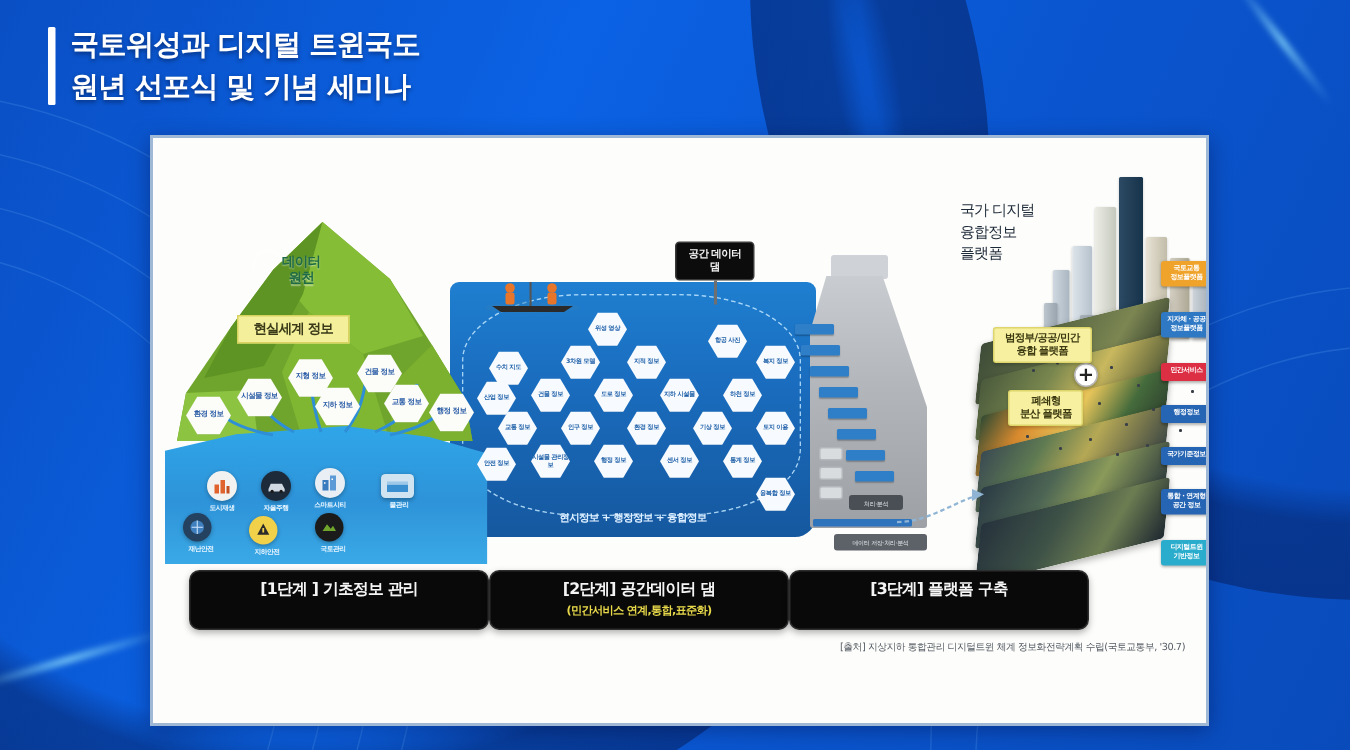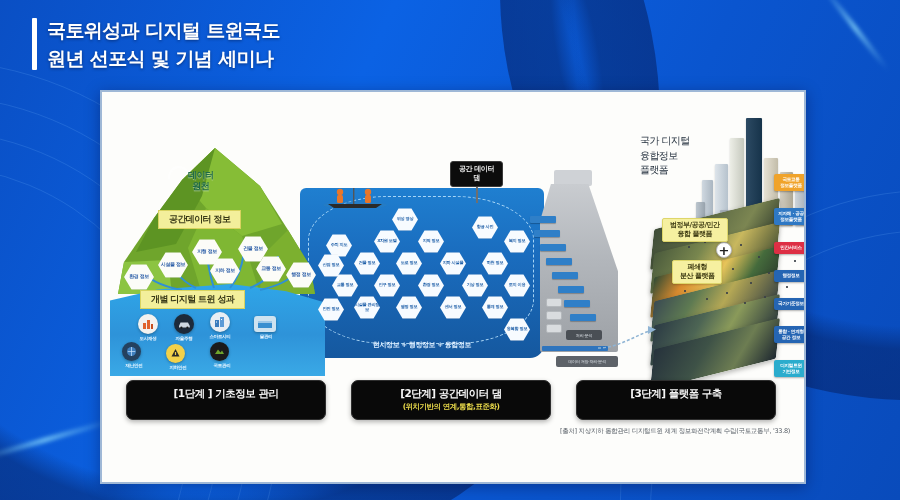--- a/index.html
+++ b/index.html
@@ -198,21 +198,21 @@
     border-radius:2px; text-align:center;
     color:#ffffff; font-size:4.6px; font-weight:bold; line-height:1.25;
     letter-spacing:-0.3px; box-shadow:0 1px 2px rgba(0,0,0,0.3);
   }
   .dots-cloud { position:absolute; z-index:4; }
   .dot { position:absolute; width:1.5px; height:1.5px; background:#3a4048; border-radius:50%; }
 
   
   .stages {
     position:absolute; left:24px; bottom:22px; width:650px;
-    display:flex; justify-content:space-between; z-index:20;
+    display:flex; justify-content:flex-start; z-index:20;
   }
   .stage {
     width:200px; background:#090909; border:1px solid #2e2e2e; border-radius:7px;
     padding:6px 4px 7px; text-align:center;
     box-shadow:0 2px 5px rgba(0,0,0,0.3);
   }
   .stage .s1 {
     display:block; color:#f5f5f5; font-size:10.5px; font-weight:bold;
     letter-spacing:-0.5px; line-height:1.25; white-space:nowrap;
   }
@@ -262,21 +262,21 @@
         <polygon points="178,86 200,122 205,150 150,150 152,112" fill="#7cb02f"></polygon>
         <polygon points="14,118 8,150 62,150 58,116" fill="#8cc442"></polygon>
         <polygon points="96,64 132,92 150,150 92,150 78,104" fill="#7fb733"></polygon>
       </svg>
       <div class="swirl"></div>
       <div class="mt-label-src">
         <div>데이터</div>
         <div>원천</div>
       </div>
 
-      <div class="yellow-tag" style="left:48px; top:66px;">공간데이터 정보</div>
+      <div class="yellow-tag" style="left:48px; top:66px;">현실세계 정보</div>
 
       <svg width="215" height="150" style="position:absolute;left:0;top:88px;z-index:5;">
         <path d="M60,22 C62,38 70,48 86,56" stroke="#2f8fd6" stroke-width="2" fill="none"></path>
         <path d="M96,16 C98,34 100,44 104,56" stroke="#2f8fd6" stroke-width="2" fill="none"></path>
         <path d="M134,20 C132,36 128,46 120,56" stroke="#2f8fd6" stroke-width="2" fill="none"></path>
         <path d="M168,24 C166,40 158,48 140,56" stroke="#2f8fd6" stroke-width="2" fill="none"></path>
         <path d="M30,36 C36,46 50,54 72,58" stroke="#2f8fd6" stroke-width="2" fill="none"></path>
         <path d="M186,40 C180,48 168,54 150,58" stroke="#2f8fd6" stroke-width="2" fill="none"></path>
       </svg>
 
@@ -303,21 +303,20 @@
       <div class="hex-node" style="left:14px; top:120px;">
           <span>환경
 정보</span>
         </div>
       <div class="hex-node" style="left:176px; top:118px;">
           <span>행정
 정보</span>
         </div>
 
       <div class="lake"></div>
-      <div class="yellow-tag" style="left:30px; top:146px;">개별 디지털 트윈 성과</div>
 
       <div class="icon-circ" style="left:28px; top:170px; width:20px; height:20px; background:#f2f2f0;">
           <svg width="12" height="12" viewBox="0 0 12 12">
             <rect x="1" y="5" width="3" height="6" fill="#e0622d"></rect>
             <rect x="5" y="2" width="3" height="9" fill="#e0622d"></rect>
             <rect x="9" y="6" width="2" height="5" fill="#c44f21"></rect>
           </svg>
         </div>
       <div class="icon-cap" style="left:18px; top:192px;">도시재생</div>
 
@@ -617,23 +616,23 @@
       <path d="M2 30 C22 30 38 18 56 12" stroke="#8fb4d4" stroke-width="1.5" fill="none" stroke-dasharray="3,2"></path>
       <path d="M52 8 L60 11.5 L52 16 Z" fill="#8fb4d4"></path>
     </svg>
 
     <div class="stages">
       <div class="stage">
         <span class="s1">[1단계 ] 기초정보 관리</span>
       </div>
       <div class="stage">
         <span class="s1">[2단계] 공간데이터 댐</span>
-        <span class="s2">(위치기반의 연계,통합,표준화)</span>
+        <span class="s2">(민간서비스 연계,통합,표준화)</span>
       </div>
       <div class="stage">
         <span class="s1">[3단계] 플랫폼 구축</span>
       </div>
     </div>
 
-    <div class="source">[출처] 지상지하 통합관리 디지털트윈 체계 정보화전략계획 수립(국토교통부, '33.8)</div>
+    <div class="source">[출처] 지상지하 통합관리 디지털트윈 체계 정보화전략계획 수립(국토교통부, '30.7)</div>
 
   </div>
 </div>
 
 </body></html>

